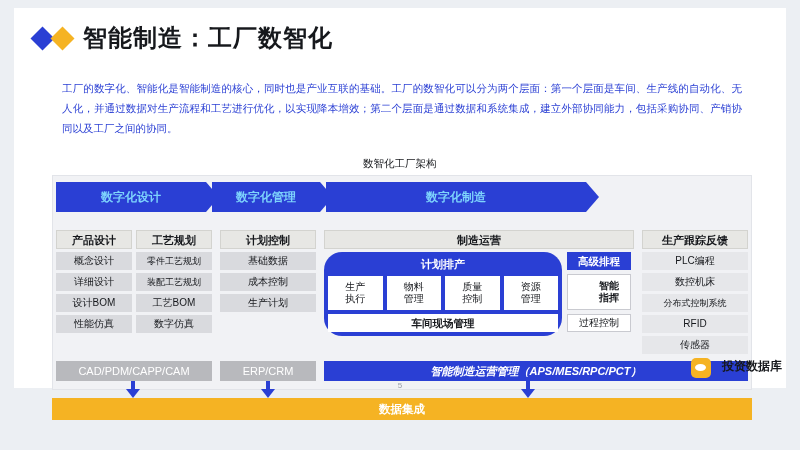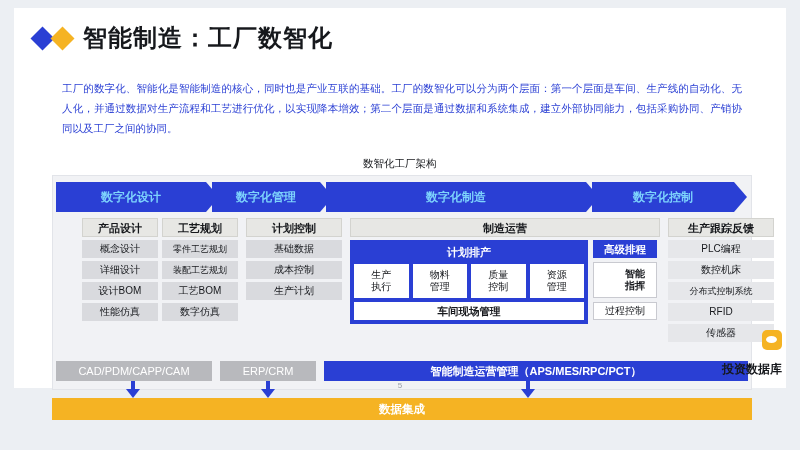--- a/index.html
+++ b/index.html
@@ -119,22 +119,21 @@
   
   .cols {
     position: absolute;
     left: 56px;
     top: 218px;
     width: 692px;
     height: 140px;
   }
   .col {
     position: absolute;
-    top: 0;
-    margin-left: 26px;
+    top: 12px;
   }
   .subhead {
     background: #e7e7e4;
     border: 1px solid #d3d3cf;
     color: #16181c;
     font-size: 11px;
     font-weight: bold;
     height: 19px;
     line-height: 19px;
     text-align: center;
@@ -207,20 +206,21 @@
     color: #ffffff;
     font-size: 11px;
     text-align: center;
     height: 20px;
     line-height: 20px;
     box-sizing: border-box;
   }
   .bottom-bar.blue {
     background: #2a3fd4;
     font-weight: bold;
+    font-style: italic;
   }
 
   
   .data-bar {
     position: absolute;
     left: 52px;
     top: 398px;
     width: 700px;
     height: 22px;
     background: #f5b323;
@@ -243,23 +243,22 @@
     width: 4px;
     background: #2a3fd4;
   }
 
   
   .footer-logo {
     position: absolute;
     right: 18px;
     bottom: 18px;
     display: flex;
-    align-items: flex-end;
+    align-items: flex-start;
     gap: 11px;
-    flex-direction: column;
   }
   .wechat-badge {
     width: 20px;
     height: 20px;
     border-radius: 5px;
     background: #f5b323;
     position: relative;
   }
   .wechat-badge::before {
     content: "";
@@ -322,21 +321,20 @@
   <div class="intro">工厂的数字化、智能化是智能制造的核心，同时也是产业互联的基础。工厂的数智化可以分为两个层面：第一个层面是车间、生产线的自动化、无人化，并通过数据对生产流程和工艺进行优化，以实现降本增效；第二个层面是通过数据和系统集成，建立外部协同能力，包括采购协同、产销协同以及工厂之间的协同。</div>
 
   <div class="diagram-title">数智化工厂架构</div>
 
   <div class="frame"></div>
 
   <div class="chev-row">
     <div class="chev w1">数字化设计</div>
     <div class="chev w2">数字化管理</div>
     <div class="chev w3">数字化制造</div>
-    <div class="chev w4">数字化控制</div>
   </div>
 
   <div class="cols">
 
     <div class="col" style="left:0px; width:156px;">
       <div class="twocol">
         <div style="width:76px;">
           <div class="subhead">产品设计</div>
           <div class="cell">概念设计</div>
           <div class="cell">详细设计</div>
@@ -357,21 +355,21 @@
       <div class="subhead">计划控制</div>
       <div class="cell">基础数据</div>
       <div class="cell">成本控制</div>
       <div class="cell">生产计划</div>
     </div>
 
     <div class="col" style="left:268px; width:310px;">
       <div class="subhead">制造运营</div>
       <div style="display:flex; gap:5px; margin-top:3px;">
 
-        <div class="blue-panel" style="width:238px;">
+        <div class="blue-panel" style="width:238px;border-radius:18px;">
           <div class="blue-title">计划排产</div>
           <div class="brow">
             <div class="bcell" style="width:55px; height:34px;">生产<br>执行</div>
             <div class="bcell" style="width:55px; height:34px;">物料<br>管理</div>
             <div class="bcell" style="width:55px; height:34px;">质量<br>控制</div>
             <div class="bcell" style="width:55px; height:34px;">资源<br>管理</div>
           </div>
           <div class="bcell" style="width:230px; height:18px; margin-top:4px; font-weight:bold; font-size:10.5px;">车间现场管理</div>
         </div>
 

